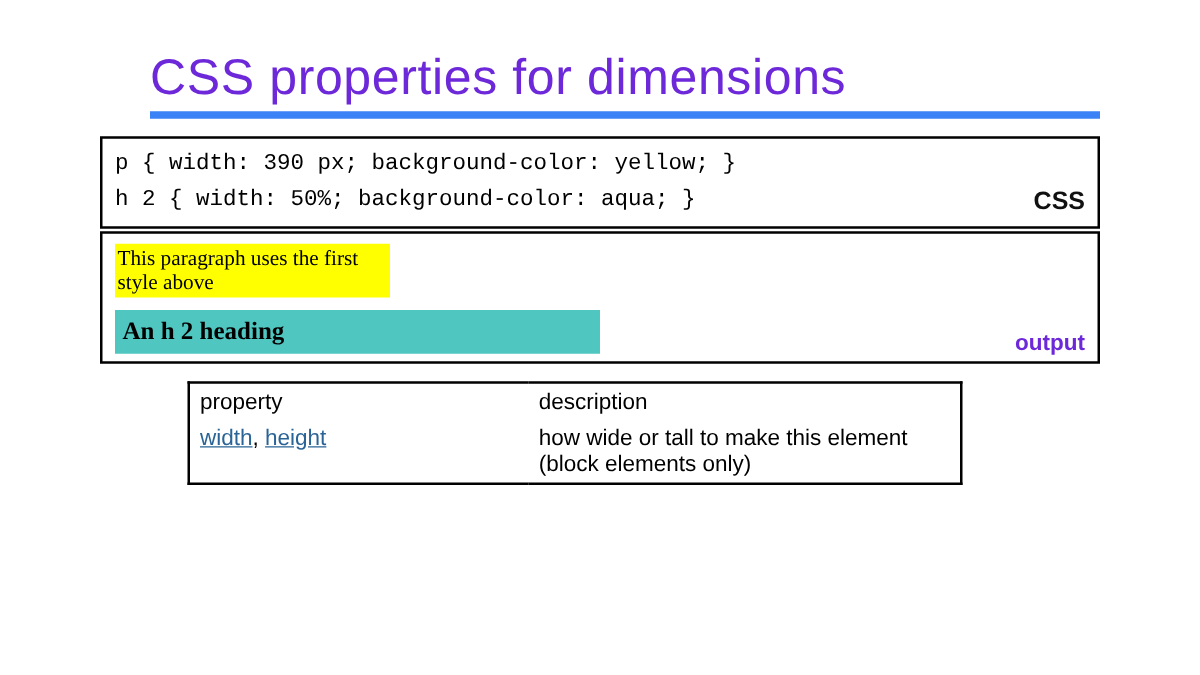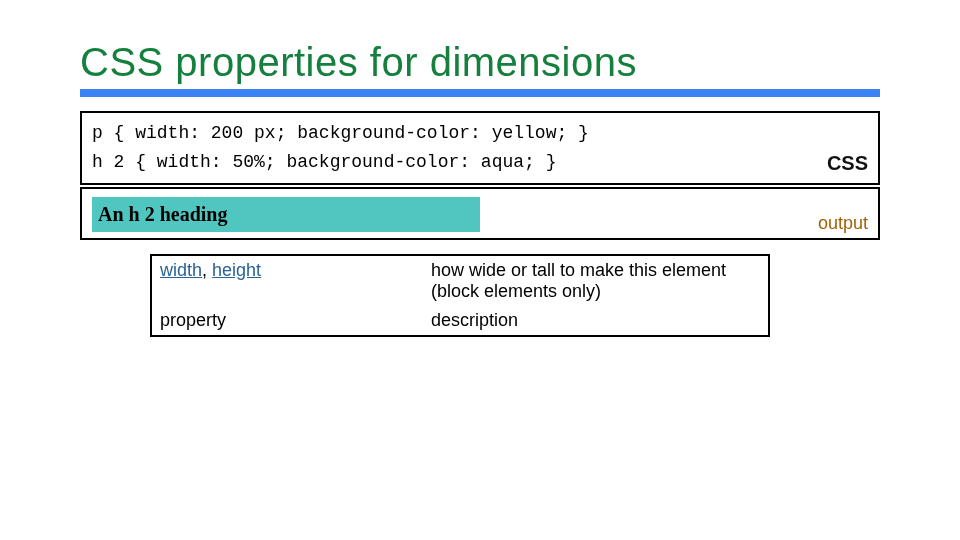--- a/index.html
+++ b/index.html
@@ -10,25 +10,26 @@
     font-family: "Segoe UI", Arial, sans-serif;
     position: relative;
     overflow: hidden;
   }
   .slide {
     padding: 40px 80px 20px 80px;
   }
   .title {
     font-size: 40px;
     font-weight: 300;
-    color: #15803d;
-    border-bottom: 8px solid #3b82f6;
+    color: #6d28d9;
+    border-bottom: 6px solid #3b82f6;
     padding-bottom: 4px;
     margin-bottom: 14px;
     letter-spacing: 0.5px;
+    margin-left: 40px;
   }
   .code-box {
     border: 2px solid #000;
     background: #fff;
     padding: 6px 10px 6px 10px;
     font-family: "Courier New", monospace;
     font-size: 18px;
     line-height: 1.6;
     position: relative;
     margin-bottom: 2px;
@@ -48,23 +49,23 @@
     background: #fff;
     padding: 8px 10px 6px 10px;
     position: relative;
     margin-bottom: 14px;
   }
   .output-box .label {
     position: absolute;
     right: 10px;
     bottom: 4px;
     font-family: "Segoe UI", Arial, sans-serif;
-    font-weight: 400;
+    font-weight: 700;
     font-size: 18px;
-    color: #a16207;
+    color: #6d28d9;
   }
   .para-demo {
     width: 220px;
     background: #ffff00;
     font-family: "Times New Roman", serif;
     font-size: 17px;
     line-height: 1.15;
     padding: 2px 2px;
     margin-bottom: 10px;
   }
@@ -95,39 +96,40 @@
   }
 </style>
 </head>
 <body>
 
 <div class="slide">
 
   <h1 class="title">CSS properties for dimensions</h1>
 
   <div class="code-box">
-    <div>p { width: 200 px; background-color: yellow; }</div>
+    <div>p { width: 390 px; background-color: yellow; }</div>
     <div>h 2 { width: 50%; background-color: aqua; }</div>
     <div class="label">CSS</div>
   </div>
 
   <div class="output-box">
+    <div class="para-demo">This paragraph uses the first style above</div>
     <div class="h2-demo">An h 2 heading</div>
     <div class="label">output</div>
   </div>
 
   <table class="prop-table">
     <tbody>
         <tr>
+      <td class="col1 hdr">property</td>
+      <td class="hdr">description</td>
+    </tr>
+    <tr>
       <td class="col1">
         <span class="lnk">width</span>,
         <span class="lnk">height</span>
       </td>
       <td>how wide or tall to make this element (block elements only)</td>
-    </tr>
-    <tr>
-      <td class="col1 hdr">property</td>
-      <td class="hdr">description</td>
     </tr>
   </tbody>
     </table>
 
 </div>
 
 </body></html>

